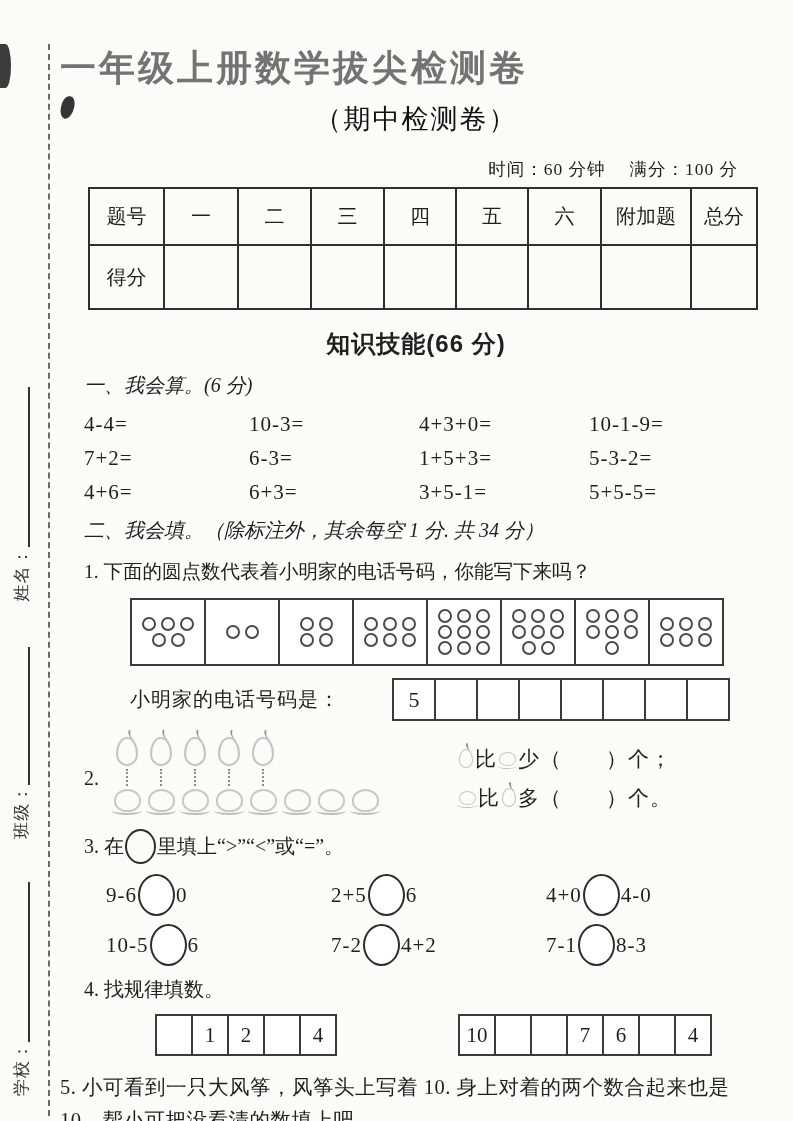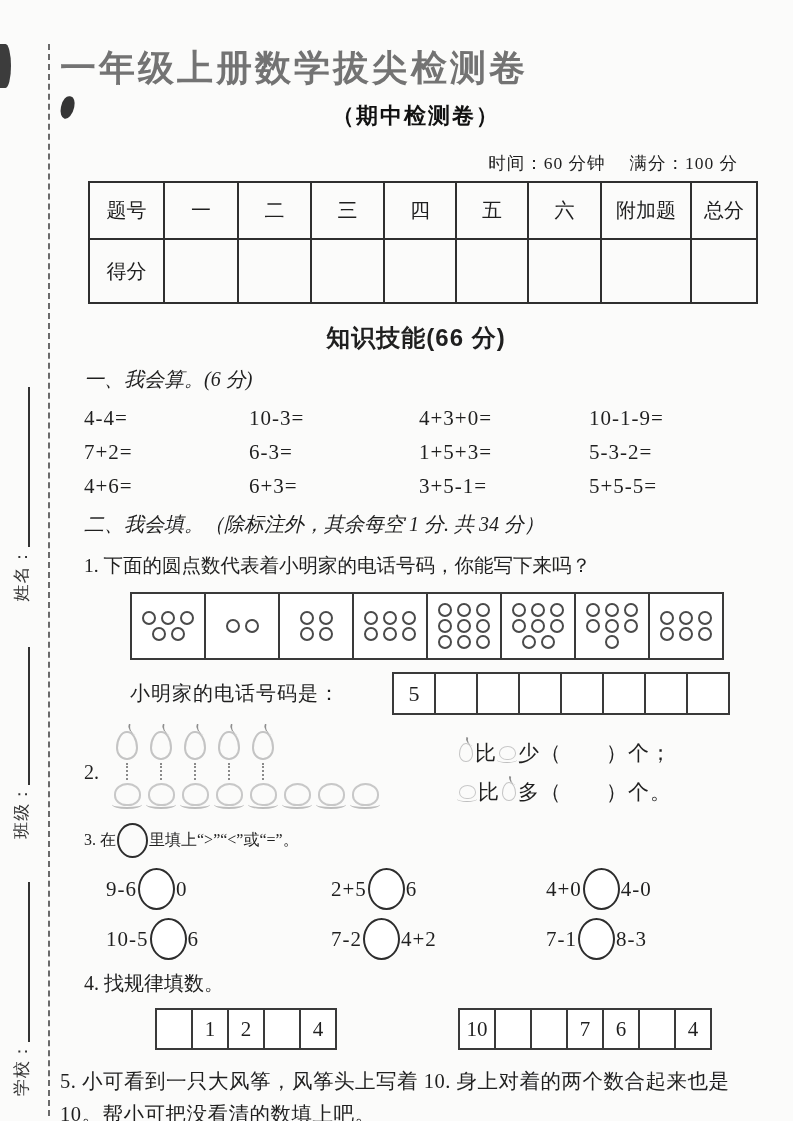--- a/index.html
+++ b/index.html
@@ -14,21 +14,21 @@
   .binding-line{position:absolute;left:48px;top:0;height:1072px;border-left:2px dashed #6a6a6a;}
   .sidebar-rotated{position:absolute;left:10px;top:1052px;width:900px;transform-origin:0 0;transform:rotate(-90deg);font-size:17px;color:#333;white-space:nowrap;letter-spacing:1px;}
   .blank{display:inline-block;border-bottom:2px solid #333;height:14px;vertical-align:-3px;}
   .blank-a{width:160px;margin-right:38px;}
   .blank-b{width:138px;margin-right:40px;}
   .blank-c{width:160px;}
 
   .content{margin-left:60px;width:712px;}
 
   .title{margin:44px 0 0 0;font-size:36px;font-weight:bold;letter-spacing:3px;color:#737373;}
-  .subtitle{margin:8px 0 0 0;text-align:center;font-size:22px;font-weight:bold;letter-spacing:2px;color:#111;}
+  .subtitle{margin:8px 0 0 0;text-align:center;font-size:27px;font-weight:normal;letter-spacing:2px;color:#111;}
   .meta{margin-top:20px;text-align:right;padding-right:34px;font-size:17.5px;letter-spacing:1px;}
 
   table.score{border-collapse:collapse;table-layout:fixed;margin:6px 0 0 28px;width:668px;}
   table.score td{border:2px solid #2f2f2f;text-align:center;font-size:20px;padding:12px;}
   table.score tr.hdr td{height:31px;}
   table.score tr.scr td{height:38px;}
 
   .knowledge-title{margin-top:18px;text-align:center;font-size:24px;font-weight:bold;font-family:"Liberation Sans",sans-serif;letter-spacing:1px;}
   .sec-title{margin:12px 0 0 0;padding-left:24px;font-size:20px;font-style:italic;}
 
@@ -60,21 +60,21 @@
   .peach-row{margin-top:1px;}
   .peach{position:relative;width:27px;height:23px;border:2px solid #c8c8c8;border-radius:50% 50% 46% 46%;box-sizing:border-box;margin-top:2px;}
   .peach::after{content:'';position:absolute;bottom:-5px;left:-4px;width:30px;height:7px;border-bottom:2px solid #bdbdbd;border-radius:50%;}
   .q2-text{margin-left:62px;margin-top:2px;font-size:21px;}
   .q2-line{height:39px;display:flex;align-items:center;letter-spacing:1px;}
   .pear.mini{width:14px;height:19px;border-width:1.5px;margin:0 2px;}
   .pear.mini::before{top:-6px;left:5px;width:7px;height:7px;border-left-width:2px;}
   .peach.mini{width:17px;height:14px;border-width:1.5px;margin:0 2px;}
   .peach.mini::after{bottom:-4px;left:-3px;width:20px;height:5px;border-bottom-width:1.5px;}
 
-  .q3-prompt{margin-top:12px;padding-left:24px;font-size:16px;display:flex;align-items:center;}
+  .q3-prompt{margin-top:12px;padding-left:24px;font-size:20px;display:flex;align-items:center;}
   .circle-inline{display:inline-block;width:27px;height:31px;border:2px solid #2d2d2d;border-radius:50%;margin:0 1px;flex:none;}
   .q3-grid{display:grid;grid-template-columns:225px 215px 1fr;padding-left:46px;margin-top:8px;font-size:21px;row-gap:4px;}
   .q3-item{display:flex;align-items:center;height:46px;letter-spacing:1px;}
   .cmp-circle{width:33px;height:38px;border:2px solid #2d2d2d;border-radius:50%;margin:0 1px;flex:none;background:#fff;}
 
   .q4-prompt{margin-top:8px;padding-left:24px;font-size:20px;}
   .q4-row{display:flex;margin-top:11px;}
   .pattern-group{display:flex;}
   .pattern-left{margin-left:95px;}
   .pattern-right{margin-left:121px;}

